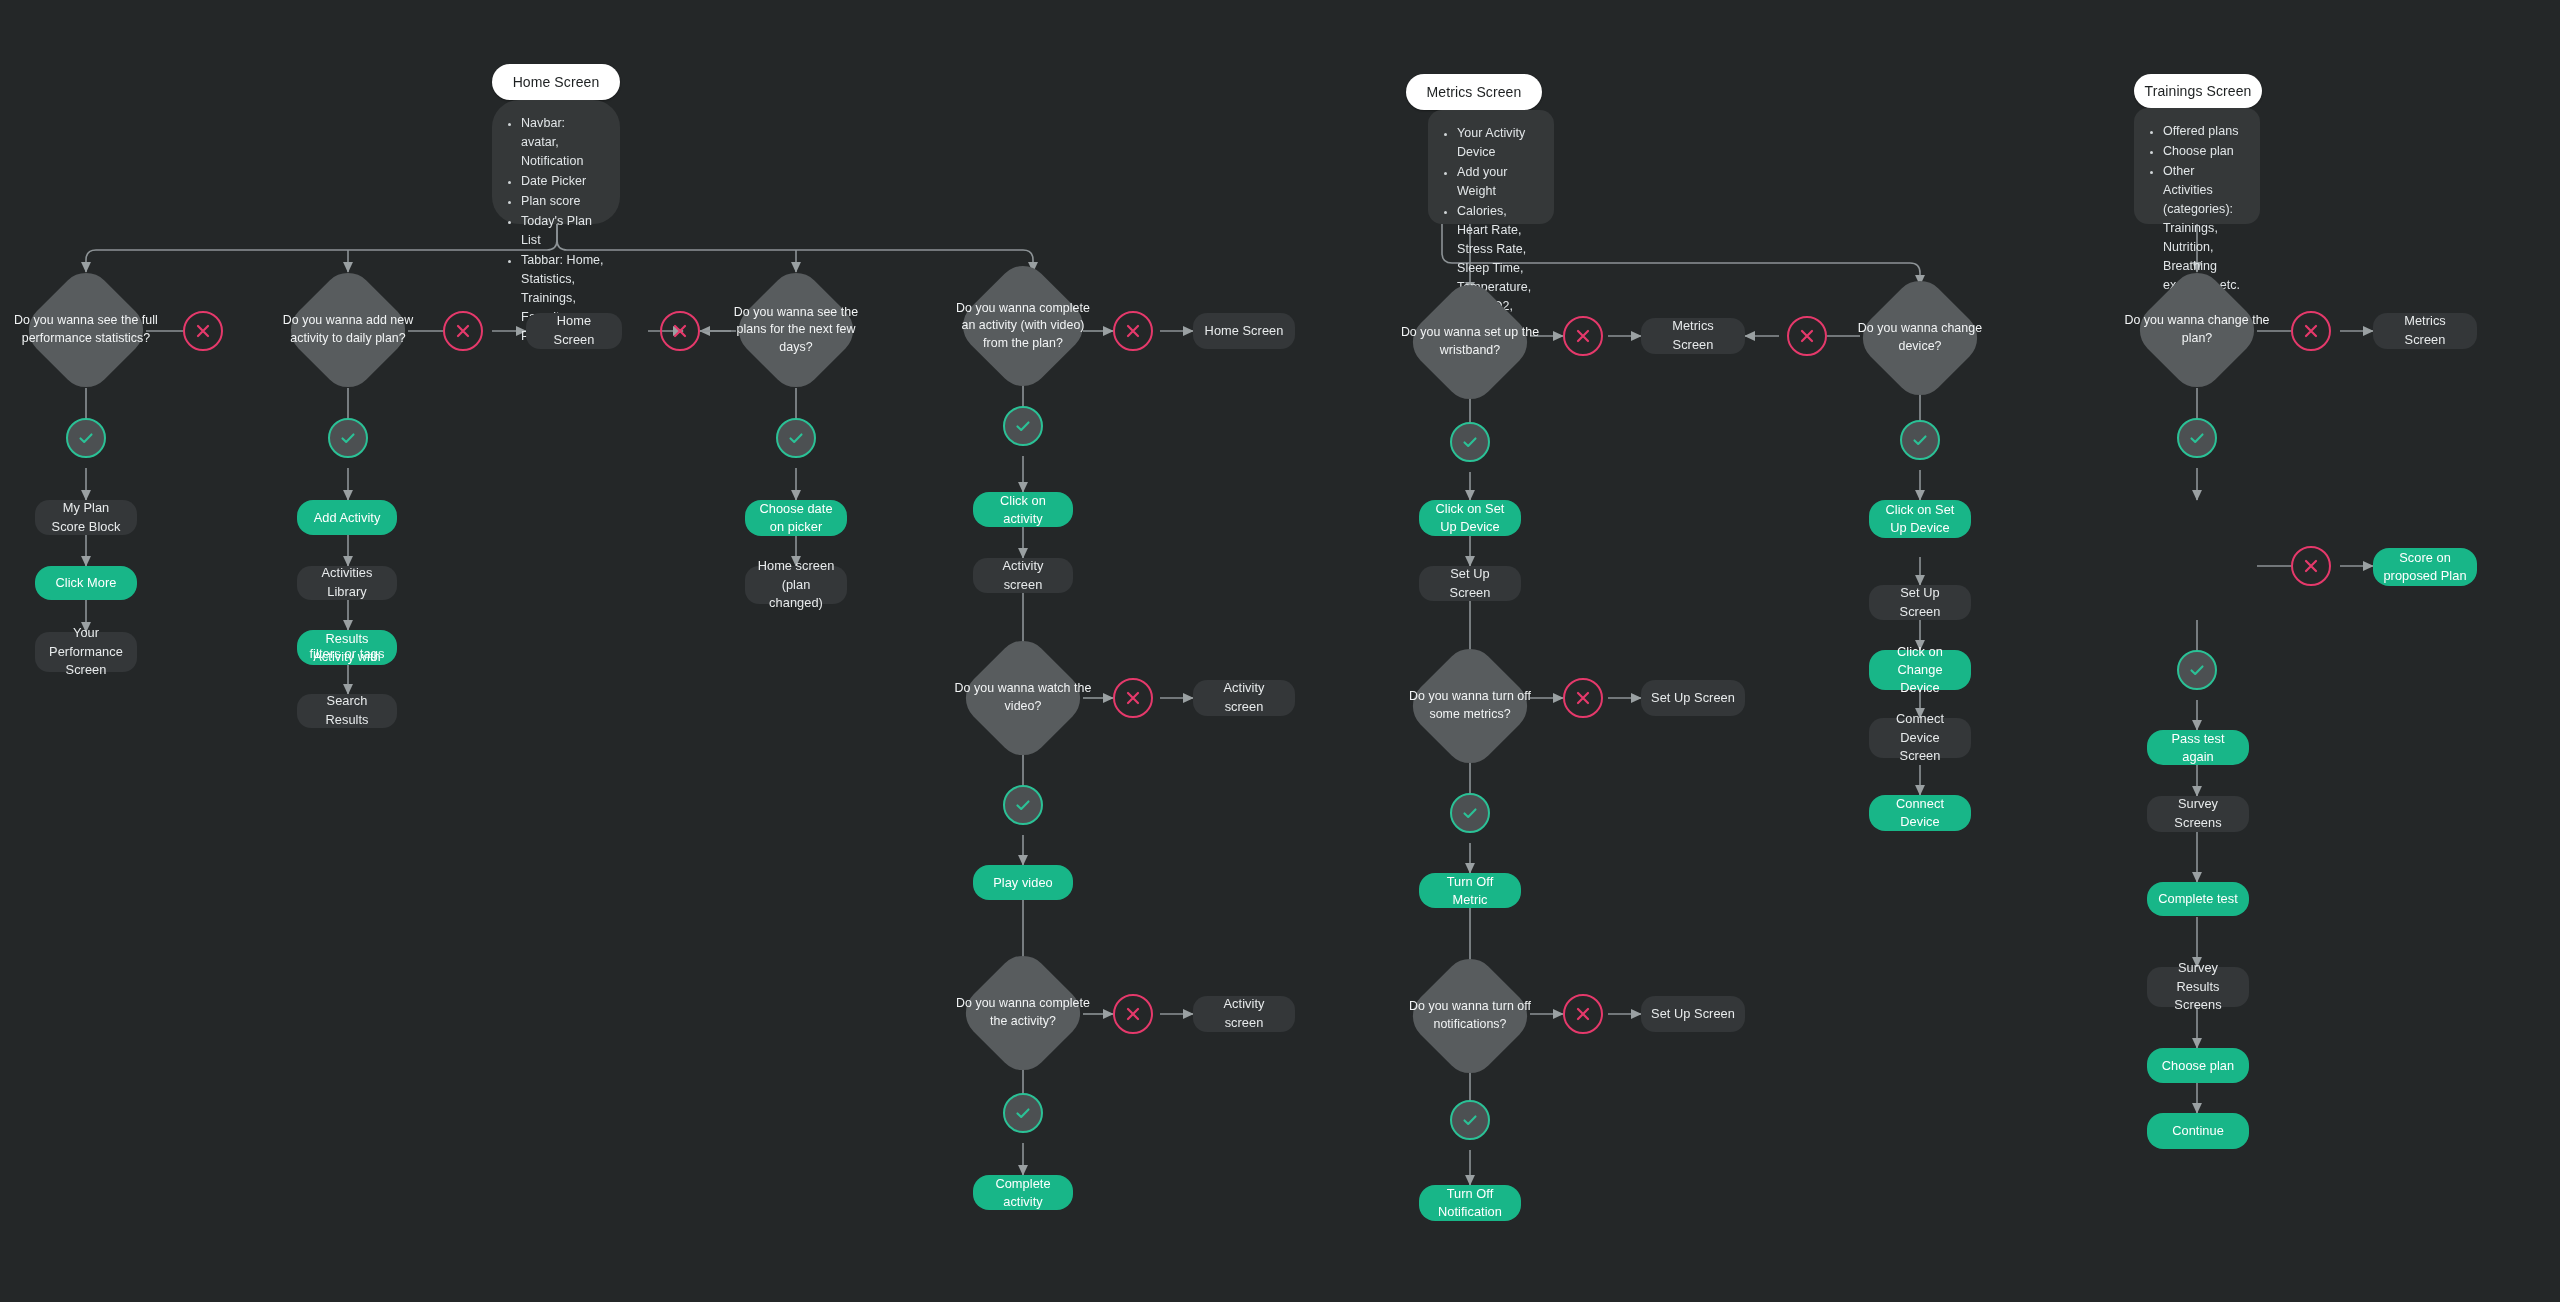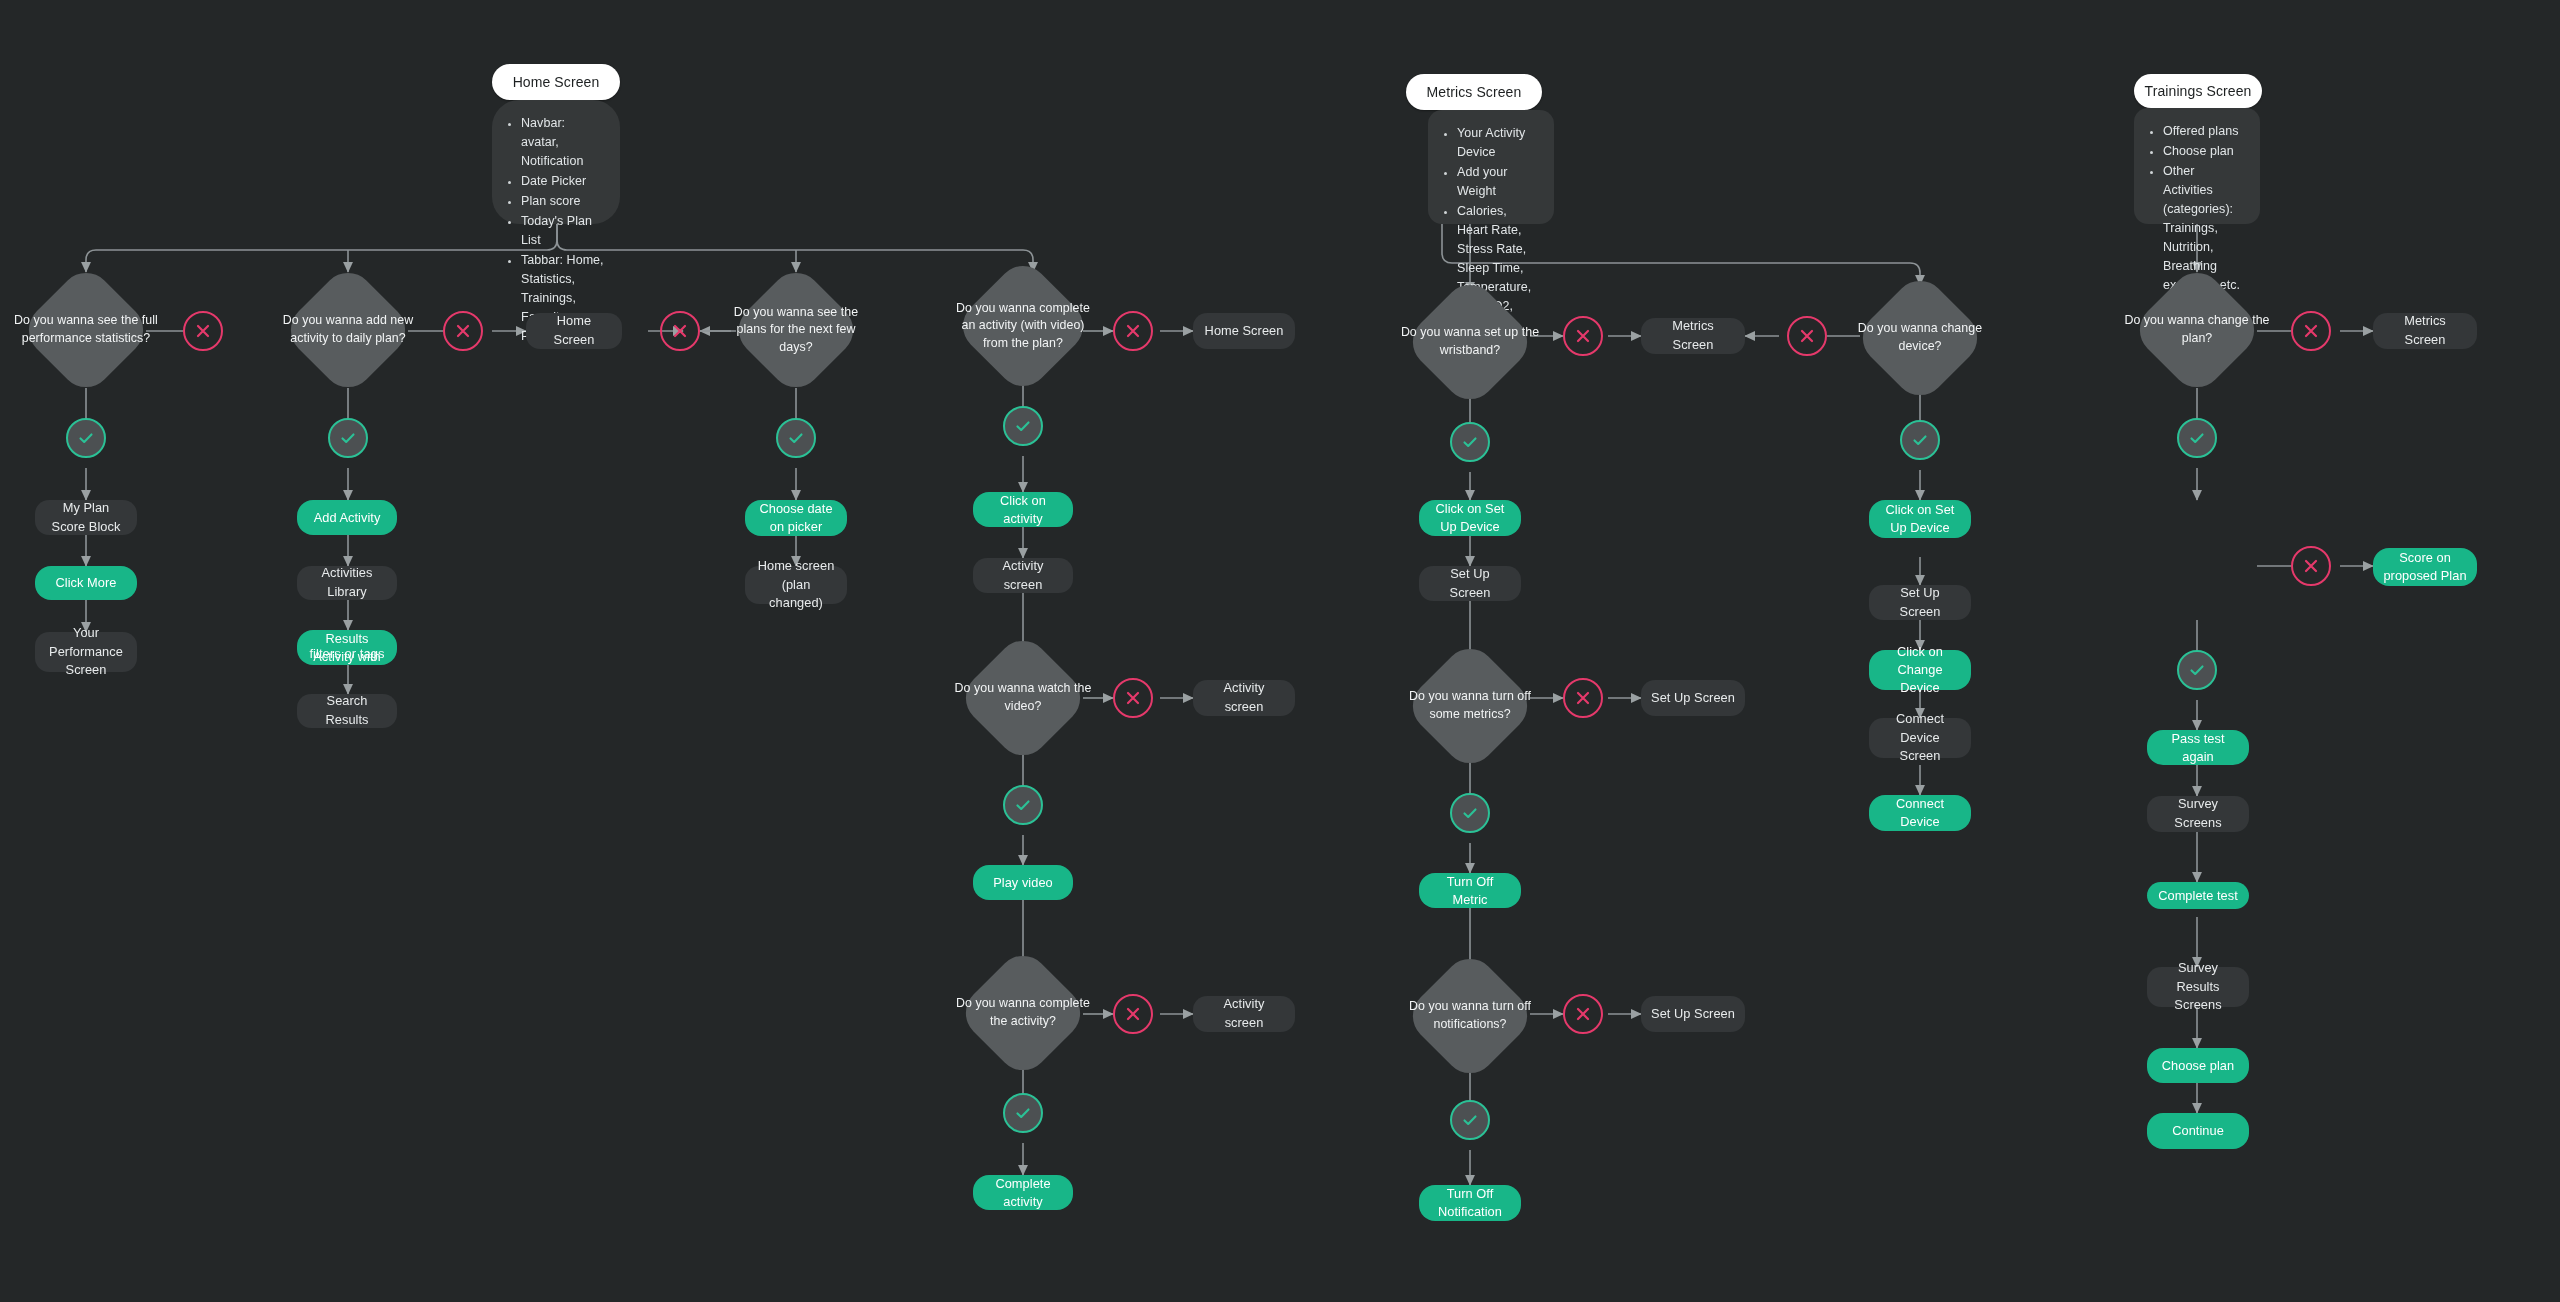--- a/index.html
+++ b/index.html
@@ -423,18 +423,18 @@
   </div>
   <div class="node action" style="left:2373px;top:548px;width:104px;height:38px;">Score on proposed Plan</div>
 
   <div class="node marker yes" style="left:2177px;top:650px;width:40px;height:40px;">
     <svg width="20" height="20" viewBox="0 0 20 20">
       <path d="M4.5,10.4 L8.2,14 L15.5,6.4" stroke="#2bc196" stroke-width="2.1" stroke-linecap="round" stroke-linejoin="round" fill="none"></path>
     </svg>
   </div>
   <div class="node action" style="left:2147px;top:730px;width:102px;height:35px;">Pass test again</div>
   <div class="node step" style="left:2147px;top:796px;width:102px;height:36px;">Survey Screens</div>
-  <div class="node action" style="left:2147px;top:882px;width:102px;height:27px;">Complete test</div>
+  <div class="node action" style="left:2147px;top:882px;width:102px;height:34px;">Complete test</div>
   <div class="node step" style="left:2147px;top:967px;width:102px;height:40px;">Survey Results Screens</div>
   <div class="node action" style="left:2147px;top:1048px;width:102px;height:35px;">Choose plan</div>
   <div class="node action" style="left:2147px;top:1113px;width:102px;height:36px;">Continue</div>
 
 </div>
 
 </body></html>

